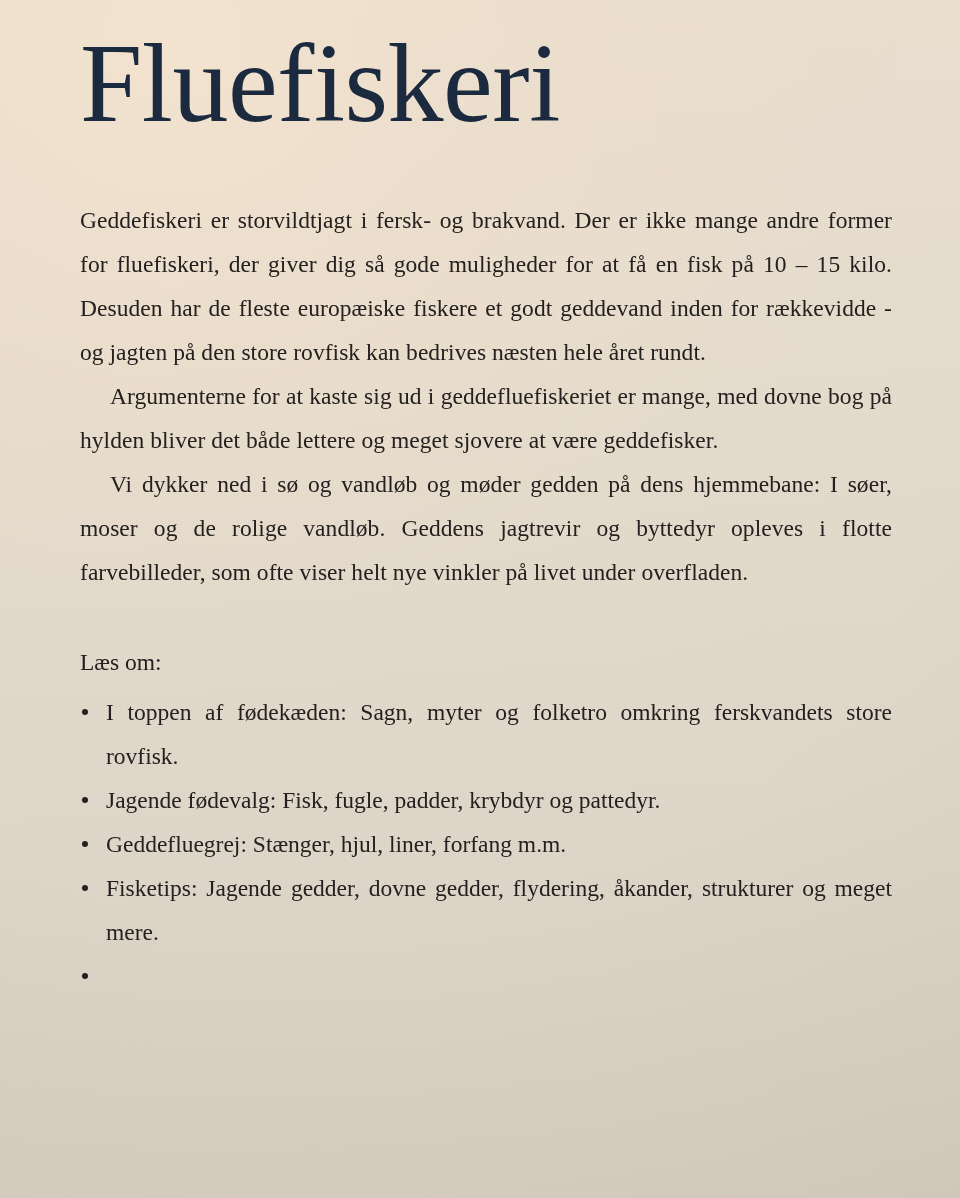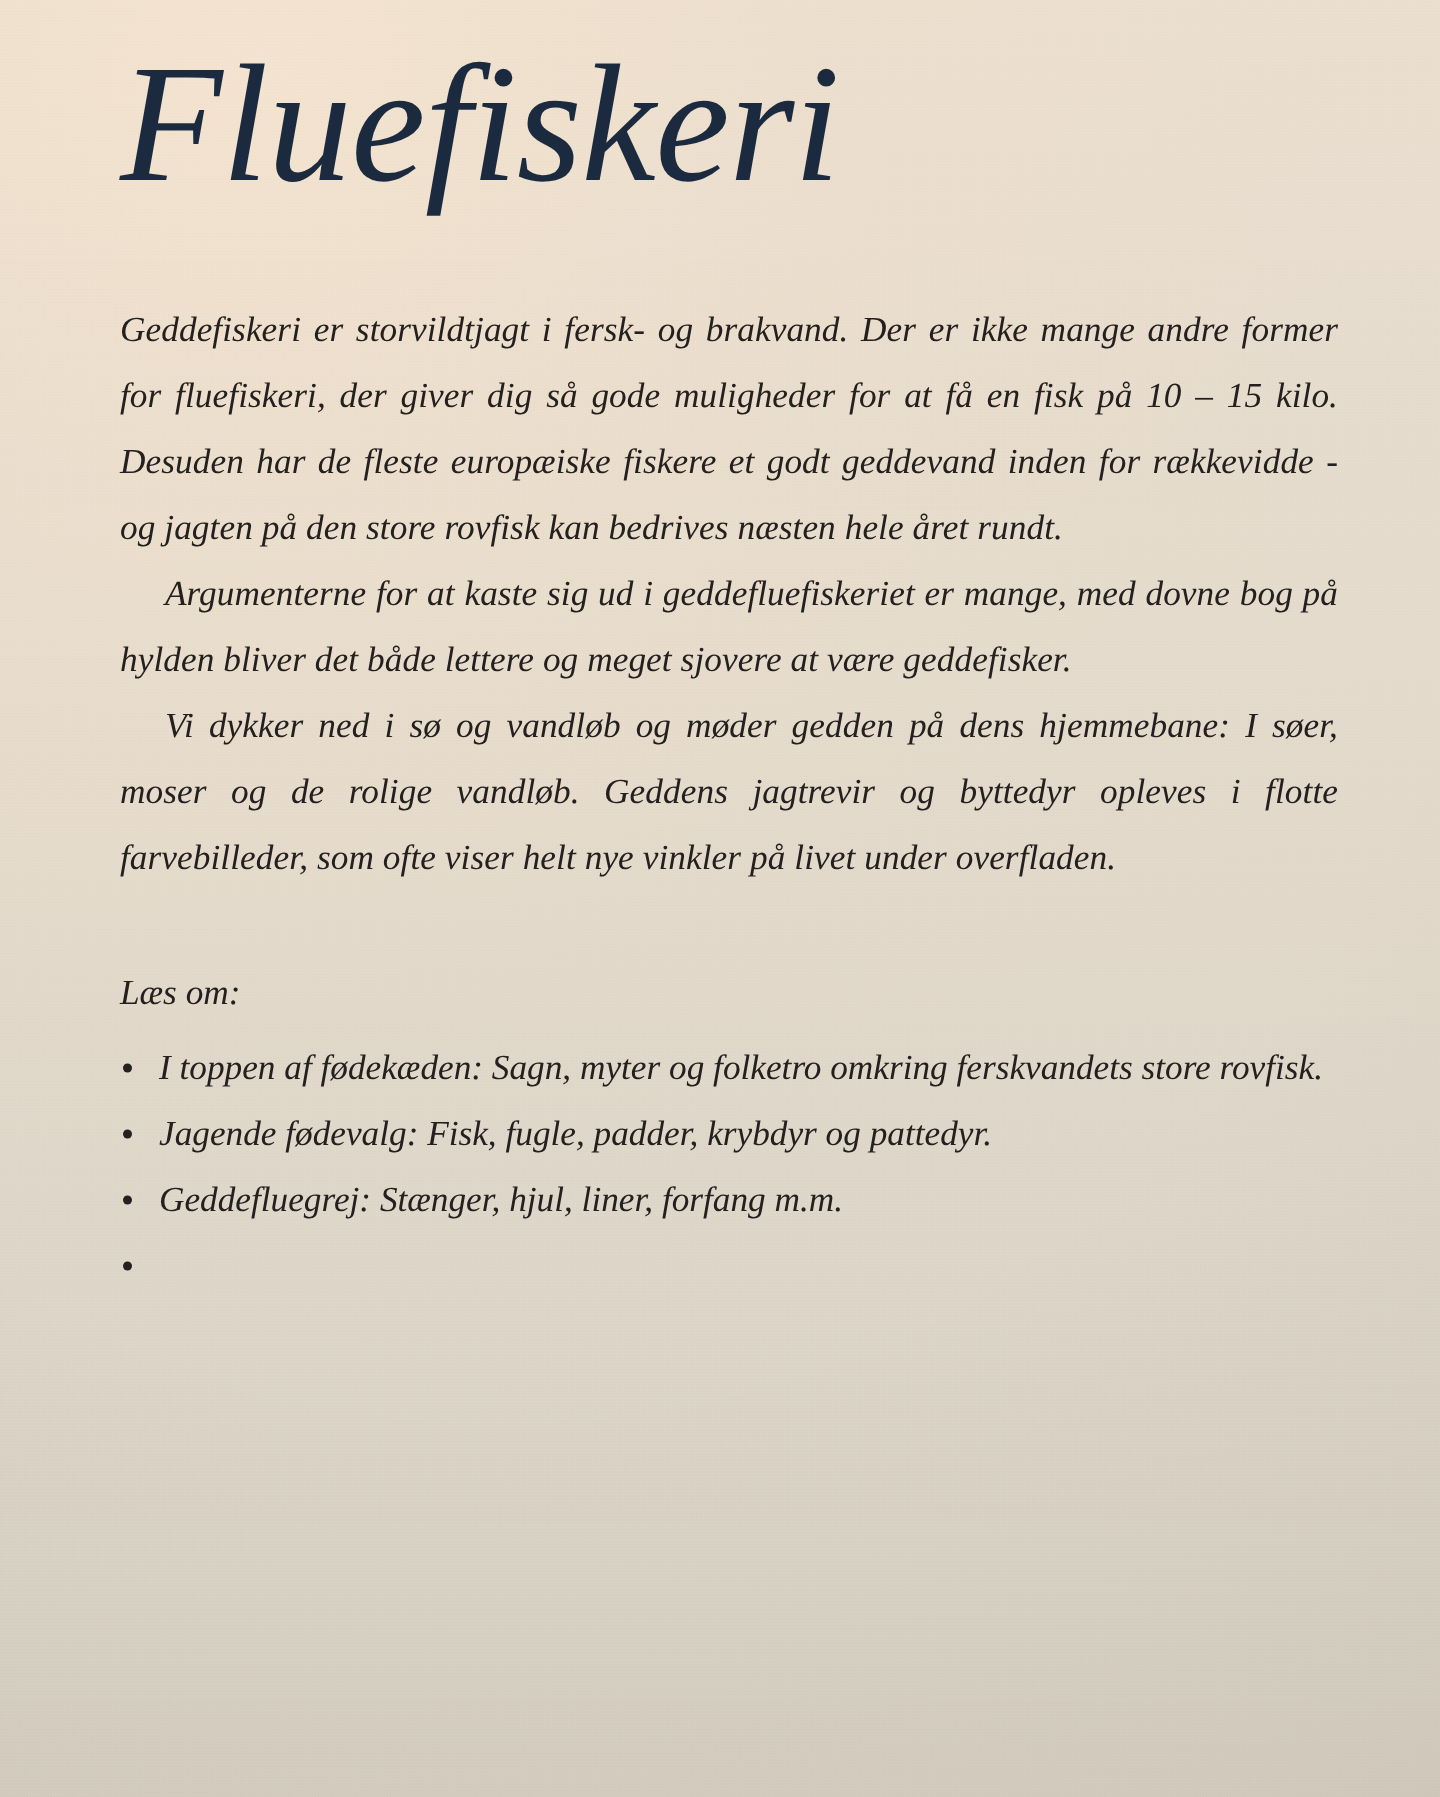--- a/index.html
+++ b/index.html
@@ -59,21 +59,20 @@
     background: radial-gradient(130% 110% at 35% 20%,
         rgba(0,0,0,0) 52%,
         rgba(86,76,62,.045) 84%,
         rgba(86,76,62,.085) 100%);
   }
 
   .content {
     position: relative;
     z-index: 2;
     padding: 0 38px 0 80px;
-    font-style: italic;
   }
 
   
   .masthead { padding-top: 24px; }
 
   .book-title {
     margin: 0;
     font-family: "Liberation Serif", "DejaVu Serif", serif;
     font-size: 112px;
     line-height: 1.07;
@@ -174,18 +173,22 @@
         <li>
           <span class="bullet-dot"></span>
           <span class="li-text">Jagende fødevalg: Fisk, fugle, padder, krybdyr og pattedyr.</span>
         </li>
         <li>
           <span class="bullet-dot"></span>
           <span class="li-text">Geddefluegrej: Stænger, hjul, liner, forfang m.m.</span>
         </li>
         <li>
           <span class="bullet-dot"></span>
+          <span class="li-text">Fisketips: Jagende gedder, dovne gedder, flydering, åkander, strukturer og meget mere.</span>
+        </li>
+        <li>
+          <span class="bullet-dot"></span>
         </li>
       </ul>
     </section>
 
   </div>
 </div>
 
 </body></html>

